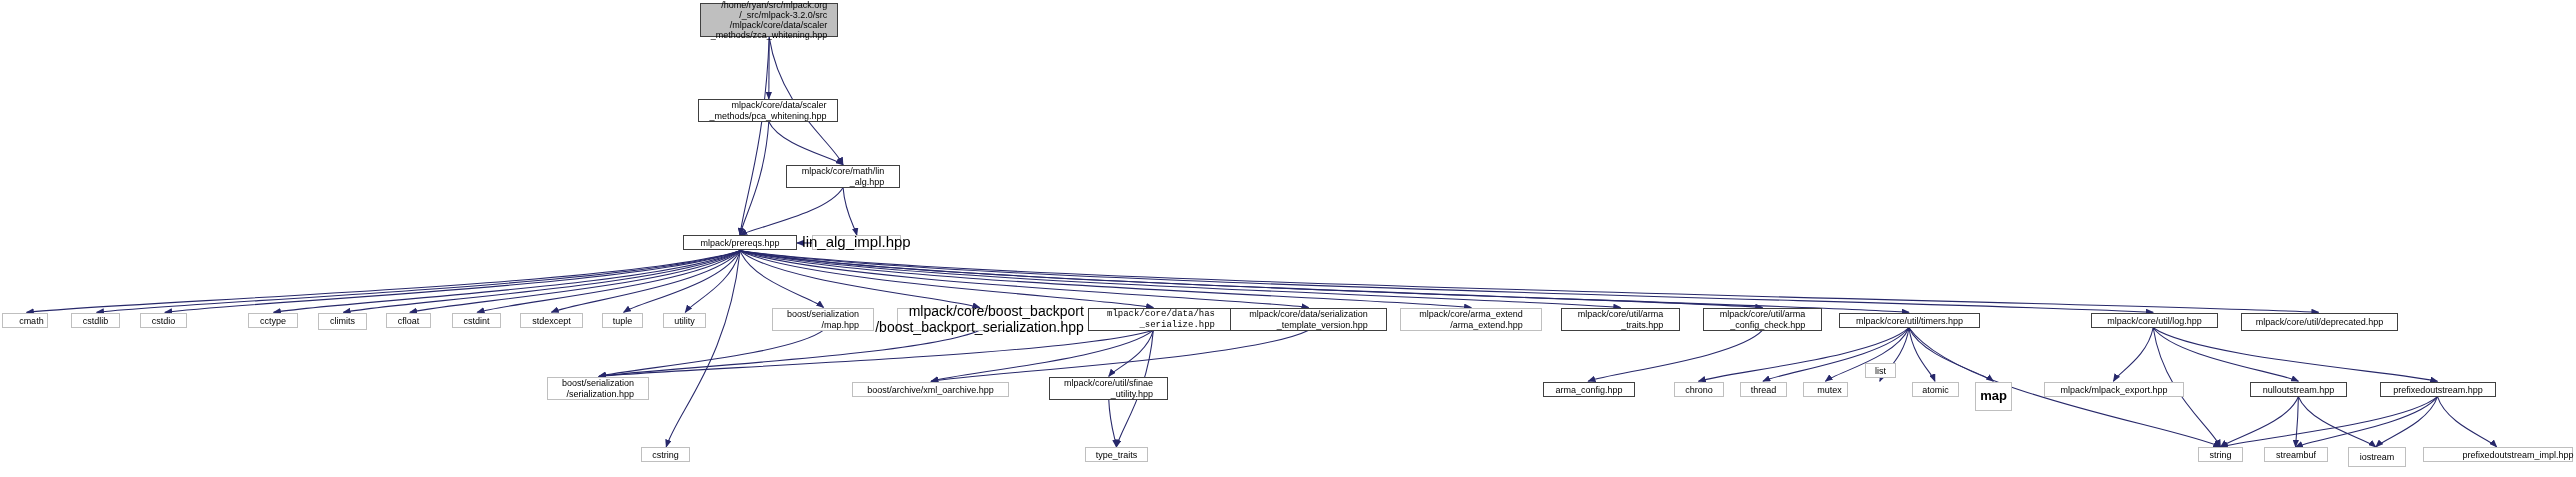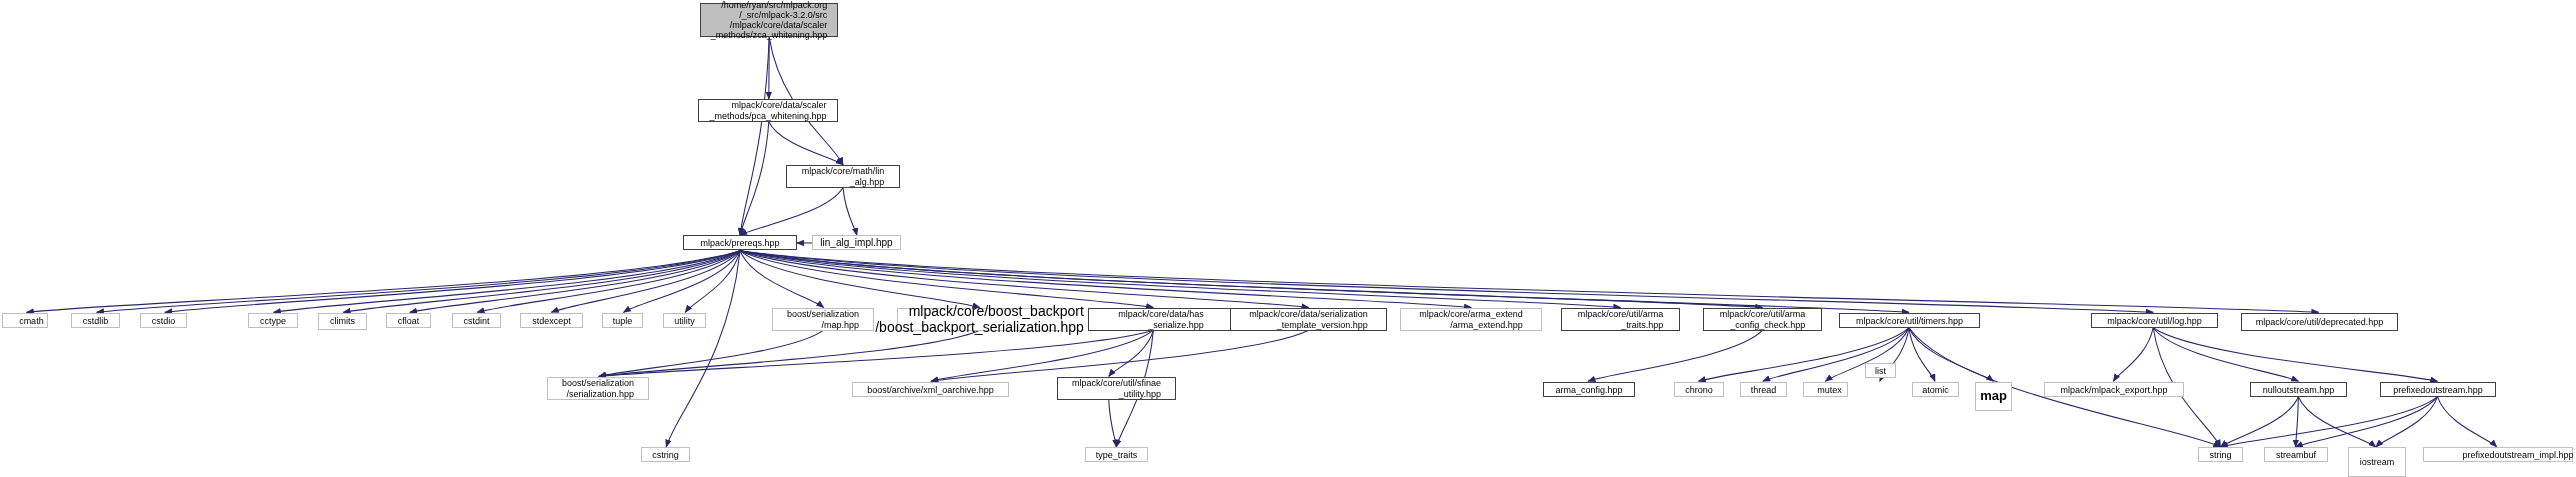--- a/index.html
+++ b/index.html
@@ -117,64 +117,64 @@
   <div id="nodes">
       <div class="node root" style="left: 700px; top: 3.2px; width: 138px; height: 34px; font-size: 9px;">/home/ryan/src/mlpack.org
 /_src/mlpack-3.2.0/src
 /mlpack/core/data/scaler
 _methods/zca_whitening.hpp</div>
       <div class="node strong" style="left: 698px; top: 99px; width: 140px; height: 23px; font-size: 9px;">mlpack/core/data/scaler
 _methods/pca_whitening.hpp</div>
       <div class="node strong" style="left: 786px; top: 165px; width: 114px; height: 23px; font-size: 9px;">mlpack/core/math/lin
 _alg.hpp</div>
       <div class="node strong" style="left: 683px; top: 235px; width: 114px; height: 15.4px; font-size: 9px;">mlpack/prereqs.hpp</div>
-      <div class="node " style="left: 812px; top: 235px; width: 89px; height: 15.4px; font-size: 10px;">lin_alg_impl.hpp</div>
+      <div class="node " style="left: 812px; top: 235px; width: 89px; height: 15.4px; font-size: 15px;">lin_alg_impl.hpp</div>
       <div class="node " style="left: 2.4px; top: 313px; width: 46px; height: 15.4px; font-size: 9px; padding-left: 12px;">cmath</div>
       <div class="node " style="left: 71px; top: 313px; width: 49px; height: 15.4px; font-size: 9px;">cstdlib</div>
       <div class="node " style="left: 140px; top: 313px; width: 47px; height: 15.4px; font-size: 9px;">cstdio</div>
       <div class="node " style="left: 248px; top: 313px; width: 50px; height: 15.4px; font-size: 9px;">cctype</div>
       <div class="node " style="left: 318px; top: 313px; width: 49px; height: 17px; font-size: 9px;">climits</div>
       <div class="node " style="left: 386px; top: 313px; width: 45px; height: 15.4px; font-size: 9px;">cfloat</div>
       <div class="node " style="left: 452px; top: 313px; width: 49px; height: 15.4px; font-size: 9px;">cstdint</div>
       <div class="node " style="left: 520px; top: 313px; width: 63px; height: 15.4px; font-size: 9px;">stdexcept</div>
       <div class="node " style="left: 602px; top: 313px; width: 41px; height: 15.4px; font-size: 9px;">tuple</div>
       <div class="node " style="left: 663px; top: 313px; width: 43px; height: 15.4px; font-size: 9px;">utility</div>
       <div class="node " style="left: 772px; top: 308px; width: 102px; height: 23px; font-size: 9px;">boost/serialization
 /map.hpp</div>
       <div class="node " style="left: 897px; top: 308px; width: 165px; height: 23px; font-size: 14px;">mlpack/core/boost_backport
 /boost_backport_serialization.hpp</div>
-      <div class="node strong" style="left: 1088px; top: 308px; width: 146px; height: 23px; font-size: 9px;">mlpack/core/data/has
+      <div class="node strong" style="left: 1088px; top: 308px; width: 146px; height: 23px; font-size: 9px; font-family: Liberation Mono, monospace;">mlpack/core/data/has
 _serialize.hpp</div>
       <div class="node strong" style="left: 1230px; top: 308px; width: 157px; height: 23px; font-size: 9px;">mlpack/core/data/serialization
 _template_version.hpp</div>
       <div class="node " style="left: 1400px; top: 308px; width: 142px; height: 23px; font-size: 9px;">mlpack/core/arma_extend
 /arma_extend.hpp</div>
       <div class="node strong" style="left: 1561px; top: 308px; width: 119px; height: 23px; font-size: 9px;">mlpack/core/util/arma
 _traits.hpp</div>
       <div class="node strong" style="left: 1703px; top: 308px; width: 119px; height: 23px; font-size: 9px;">mlpack/core/util/arma
 _config_check.hpp</div>
       <div class="node strong" style="left: 1839px; top: 313px; width: 141px; height: 15.4px; font-size: 9px;">mlpack/core/util/timers.hpp</div>
       <div class="node strong" style="left: 2091px; top: 313px; width: 127px; height: 15.4px; font-size: 9px;">mlpack/core/util/log.hpp</div>
       <div class="node strong" style="left: 2241px; top: 313px; width: 157px; height: 18px; font-size: 9px;">mlpack/core/util/deprecated.hpp</div>
       <div class="node " style="left: 547px; top: 377px; width: 102px; height: 23px; font-size: 9px;">boost/serialization
 /serialization.hpp</div>
       <div class="node " style="left: 852px; top: 382px; width: 157px; height: 15.4px; font-size: 9px;">boost/archive/xml_oarchive.hpp</div>
-      <div class="node strong" style="left: 1049px; top: 377px; width: 119px; height: 23px; font-size: 9px; margin-left: 8px;">mlpack/core/util/sfinae
+      <div class="node strong" style="left: 1049px; top: 377px; width: 119px; height: 23px; font-size: 9px;">mlpack/core/util/sfinae
 _utility.hpp</div>
       <div class="node strong" style="left: 1543px; top: 382px; width: 92px; height: 15.4px; font-size: 9px;">arma_config.hpp</div>
       <div class="node " style="left: 1674px; top: 382px; width: 50px; height: 15.4px; font-size: 9px;">chrono</div>
       <div class="node " style="left: 1740px; top: 382px; width: 47px; height: 15.4px; font-size: 9px;">thread</div>
       <div class="node " style="left: 1803px; top: 382px; width: 45px; height: 15.4px; font-size: 9px; padding-left: 8px;">mutex</div>
       <div class="node " style="left: 1865px; top: 363px; width: 31px; height: 15.4px; font-size: 9px;">list</div>
       <div class="node " style="left: 1912px; top: 382px; width: 47px; height: 15.4px; font-size: 9px;">atomic</div>
       <div class="node " style="left: 1975px; top: 382px; width: 37px; height: 29px; font-size: 13px; font-weight: bold;">map</div>
       <div class="node " style="left: 2044px; top: 382px; width: 140px; height: 15.4px; font-size: 9px;">mlpack/mlpack_export.hpp</div>
       <div class="node strong" style="left: 2250px; top: 382px; width: 97px; height: 15.4px; font-size: 9px;">nulloutstream.hpp</div>
       <div class="node strong" style="left: 2380px; top: 382px; width: 116px; height: 15.4px; font-size: 9px;">prefixedoutstream.hpp</div>
       <div class="node " style="left: 641px; top: 447px; width: 49px; height: 15.4px; font-size: 9px;">cstring</div>
       <div class="node " style="left: 1085px; top: 447px; width: 63px; height: 15.4px; font-size: 9px;">type_traits</div>
       <div class="node " style="left: 2198px; top: 447px; width: 45px; height: 15.4px; font-size: 9px;">string</div>
       <div class="node " style="left: 2264px; top: 447px; width: 64px; height: 15.4px; font-size: 9px;">streambuf</div>
-      <div class="node " style="left: 2348px; top: 447px; width: 58px; height: 30px; font-size: 9px;">iostream</div>
+      <div class="node " style="left: 2348px; top: 447px; width: 58px; height: 20px; font-size: 9px;">iostream</div>
       <div class="node " style="left: 2423px; top: 447px; width: 150px; height: 15.4px; font-size: 9px; padding-left: 40px;">prefixedoutstream_impl.hpp</div>
     </div>
 </div>
 
 
 </body></html>

